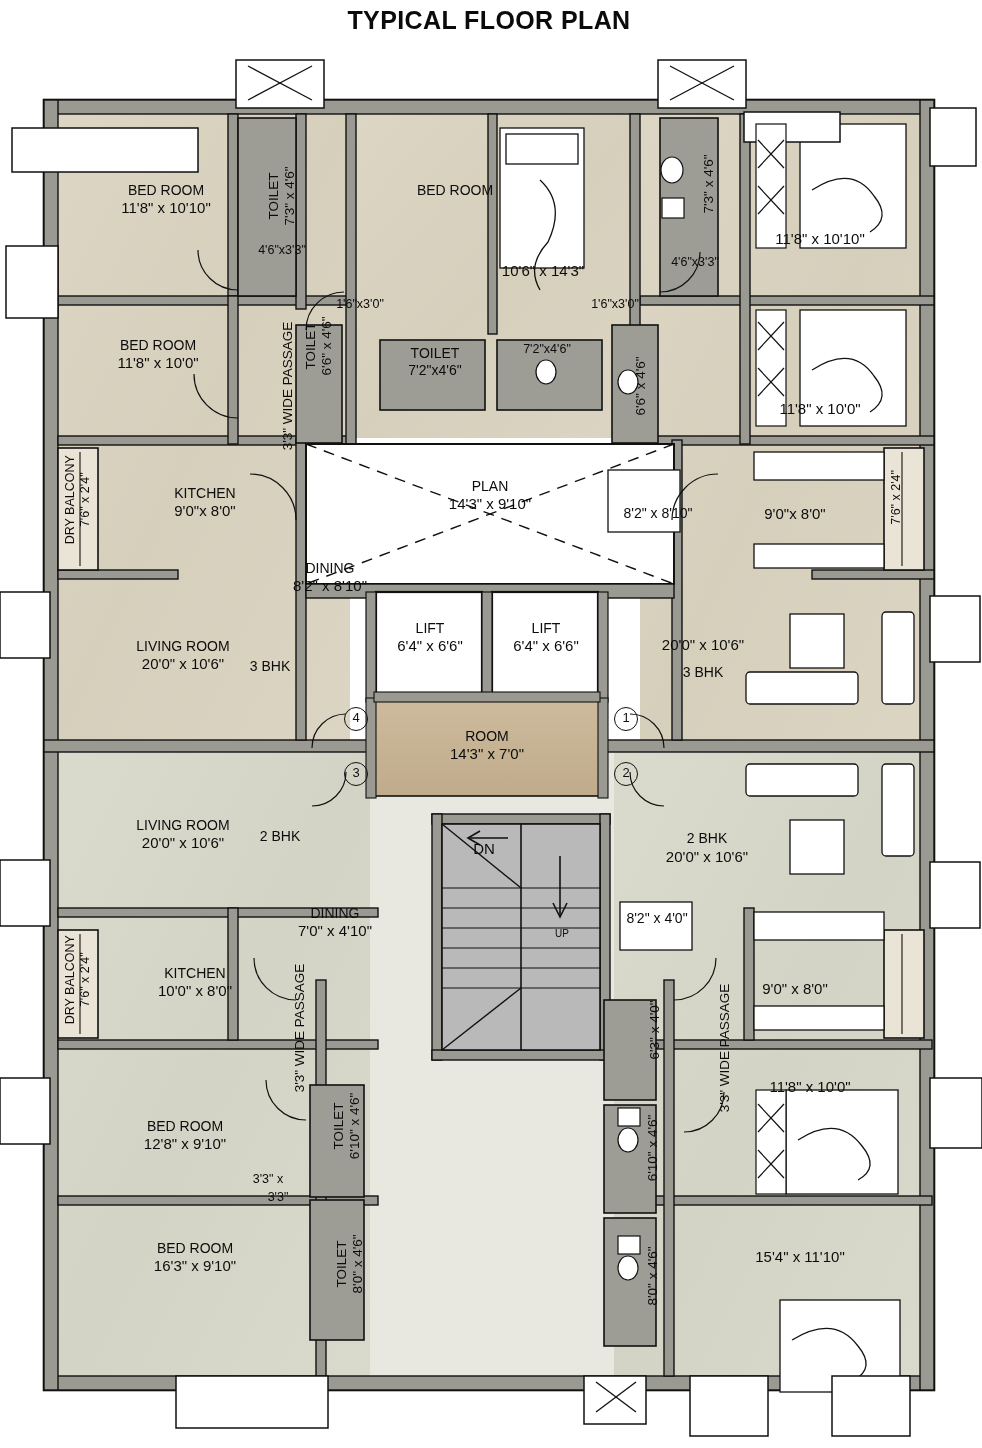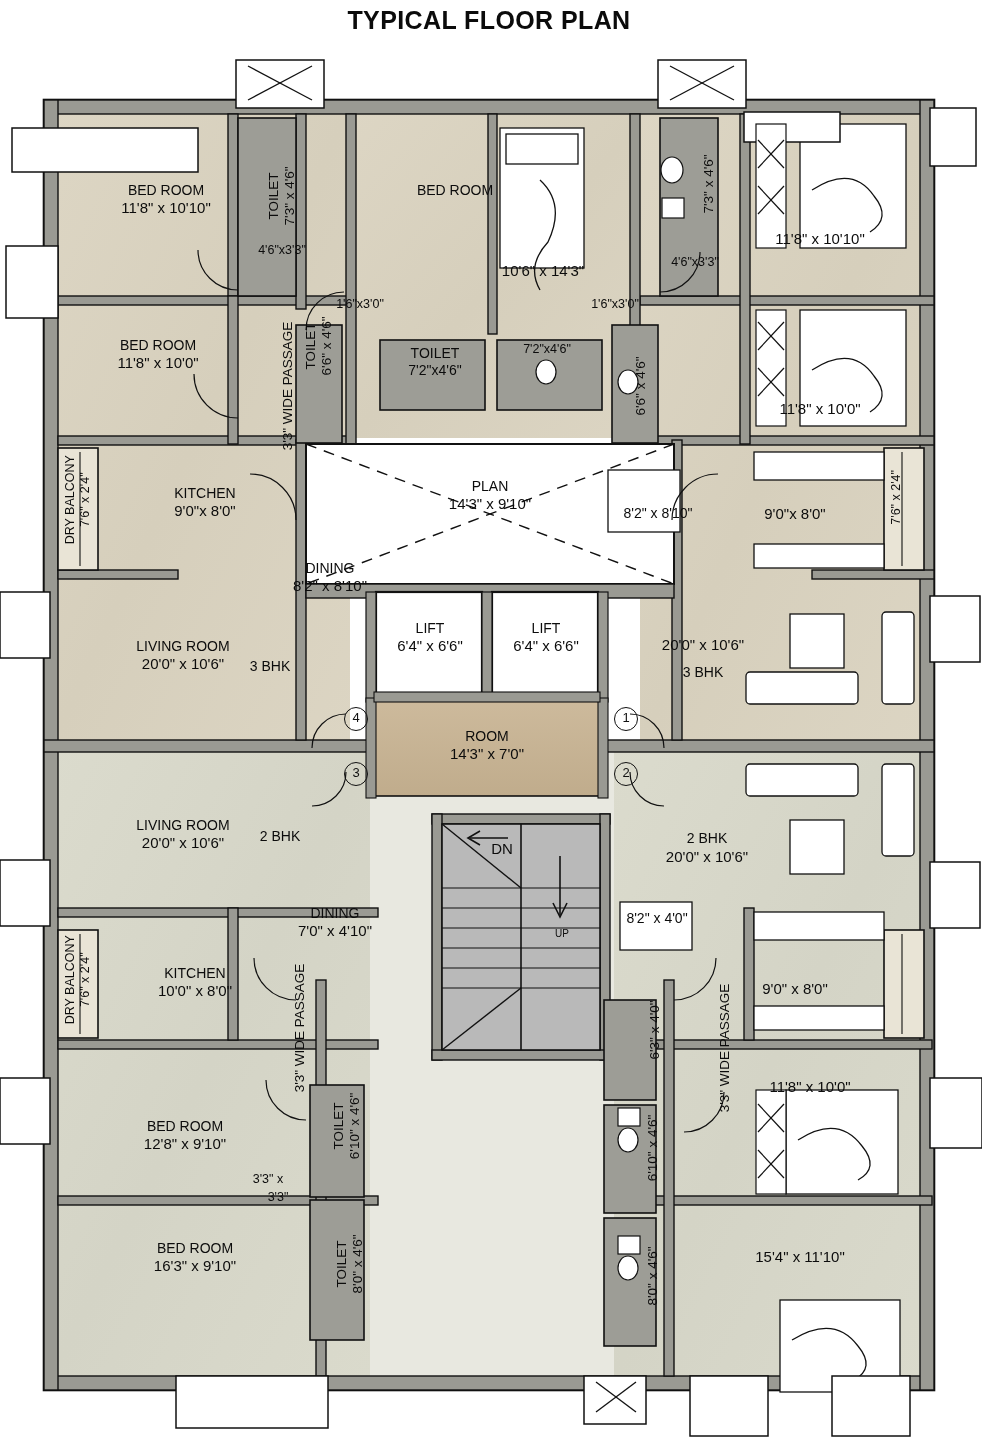--- a/index.html
+++ b/index.html
@@ -416,21 +416,21 @@
   <span class="d">6'4" x 6'6"</span>
 </div>
 <div class="lbl" style="left:496px;top:620px;width:100px;">
   <span class="n">LIFT</span>
   <span class="d">6'4" x 6'6"</span>
 </div>
 <div class="lbl" style="left:392px;top:728px;width:190px;">
   <span class="n">ROOM</span>
   <span class="d">14'3" x 7'0"</span>
 </div>
-<div class="lbl sm" style="left:480px;top:840px;width:44px;">
+<div class="lbl sm" style="left:462px;top:840px;width:44px;">
   <span style="font-size:15px">DN</span>
 </div>
 <div class="lbl sm" style="left:540px;top:925px;width:44px;">
   <span style="font-size:10px">UP</span>
 </div>
 
 <div class="circ" style="left: 614px; top: 707px;">
   <span>1</span>
 </div>
 <div class="circ" style="left: 614px; top: 762px;">

